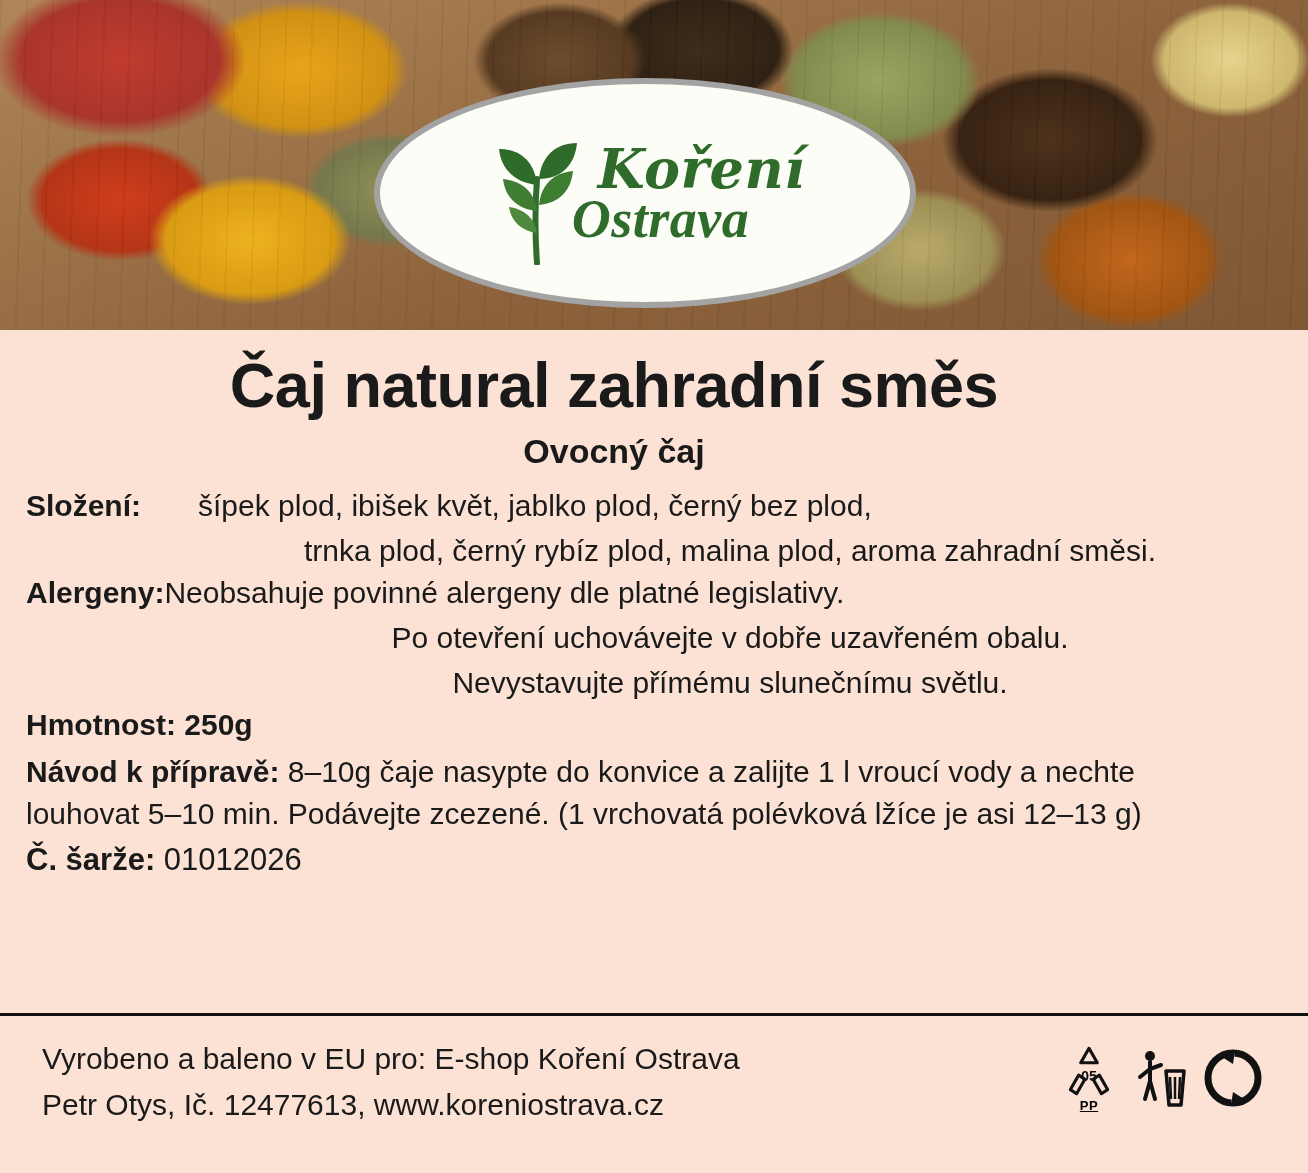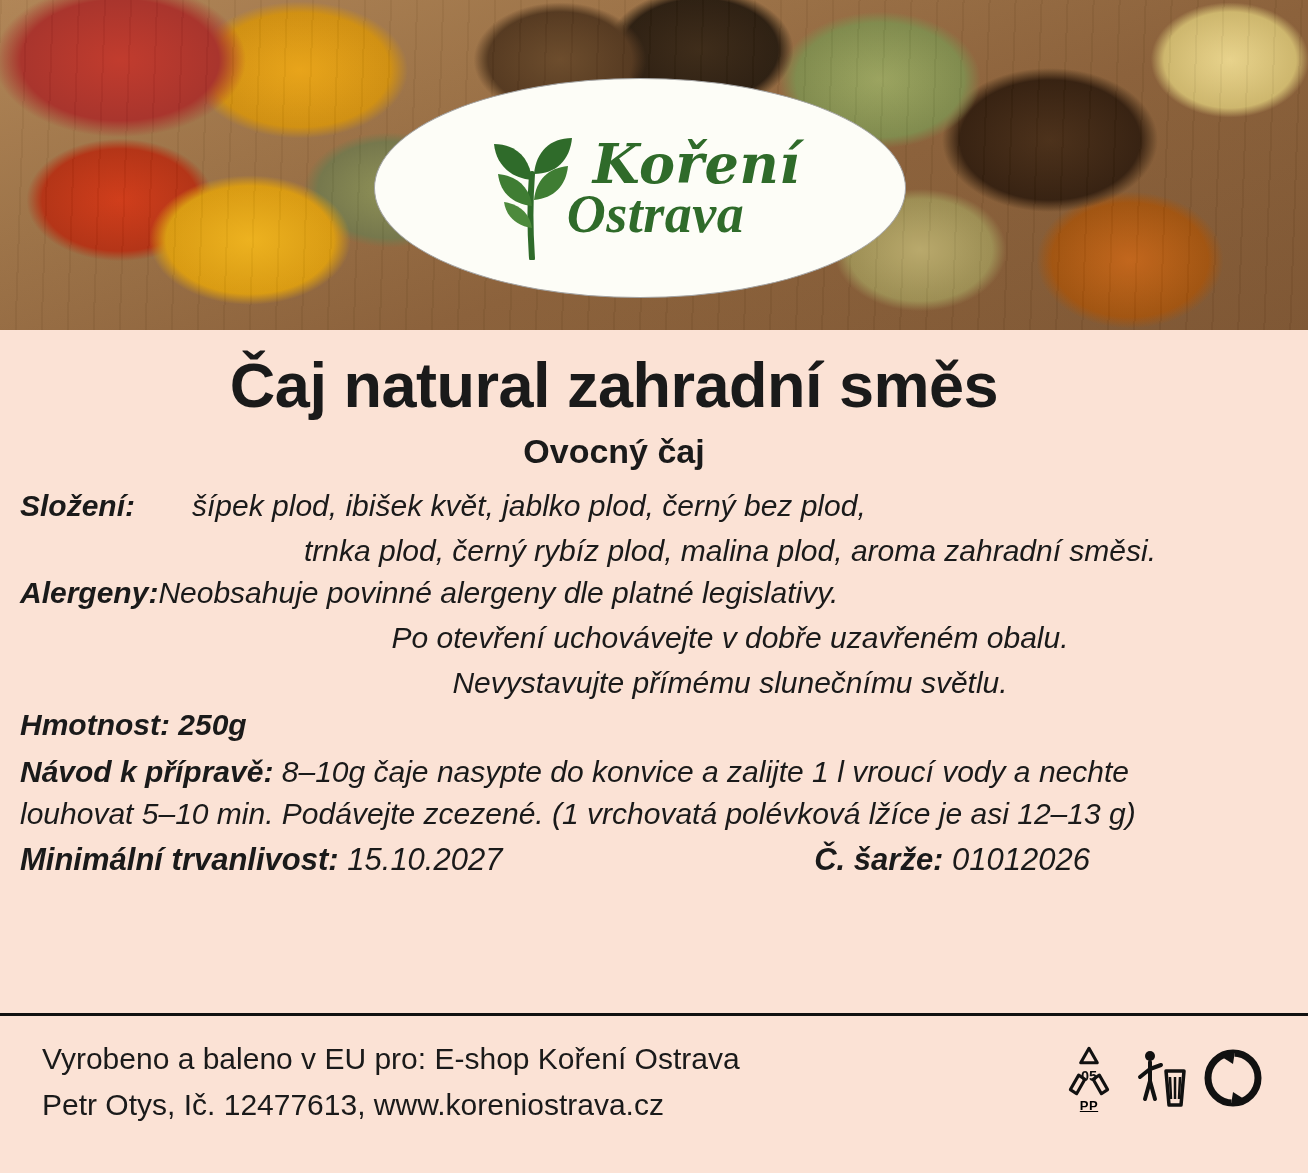--- a/index.html
+++ b/index.html
@@ -48,21 +48,21 @@
     opacity: .5;
   }
 
   
   .logo {
     position: absolute;
     left: 374px; top: 78px;
     width: 530px; height: 218px;
     border-radius: 50%;
     background: #fdfdf7;
-    border: 1px solid #a3a3a3;
+    border: 6px solid #a3a3a3;
     z-index: 5;
     display: flex;
     align-items: center;
     justify-content: center;
   }
   .logo-inner {
     display: flex;
     align-items: center;
     gap: 8px;
     transform: translateY(2px);
@@ -107,21 +107,21 @@
     margin: 22px 0 0 0;
     line-height: 1.05;
   }
   .subtitle {
     text-align: center;
     font-size: 34px;
     font-weight: 700;
     margin: 14px 0 0 0;
   }
 
-  .rows { margin-top: 14px; padding: 0 20px; font-style: italic; }
+  .rows { margin-top: 14px; padding: 0 26px; }
   .row {
     display: flex;
     align-items: flex-start;
     font-size: 30px;
     line-height: 1.42;
   }
   .row .k { font-weight: 700; white-space: nowrap; }
   .row .v { font-weight: 400; }
   .indent { padding-left: 232px; }
   .tight { margin-top: 2px; justify-content: center; }
@@ -241,24 +241,20 @@
 
       <div class="bold-line" style="">Hmotnost: 250g</div>
 
       <div class="navod">
         <span class="k">Návod k přípravě: </span>
         <span>8–10g čaje nasypte do konvice a zalijte 1 l vroucí vody a nechte louhovat 5–10 min. Podávejte zcezené. (1 vrchovatá polévková lžíce je asi 12–13 g)</span>
       </div>
 
       <div class="bottom-line">
         <span>
-          <span class="k">Minimální trvanlivost: </span>
-          <span>15.10.2027</span>
-        </span>
-        <span>
           <span class="k">Č. šarže: </span>
           <span>01012026</span>
         </span>
       </div>
 
     </div>
   </div>
 
   <div class="footer">
     <div class="footer-text">

